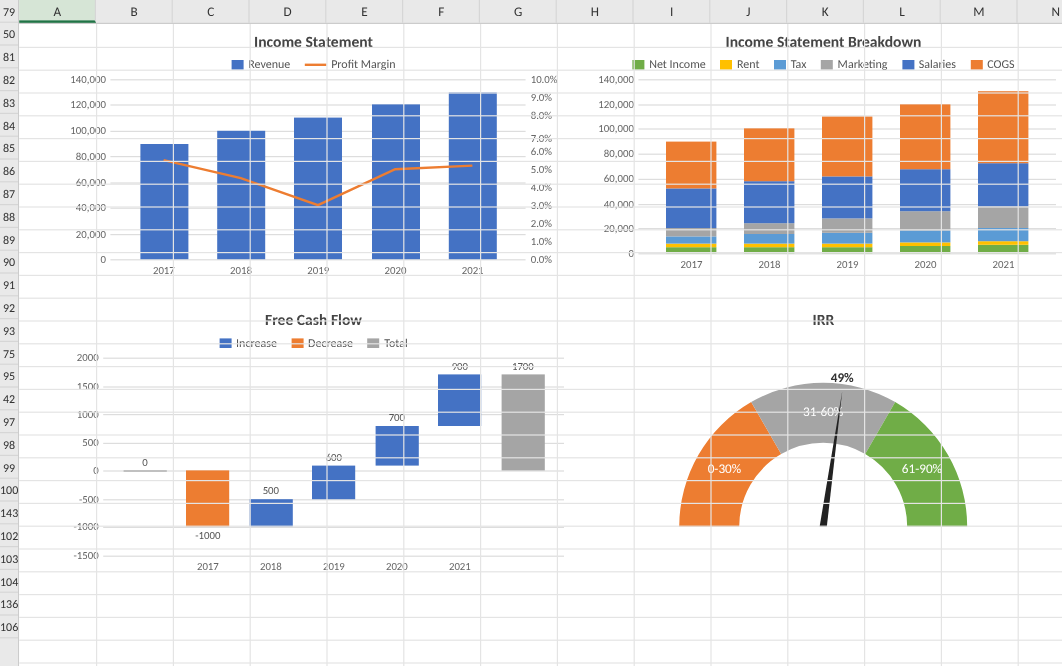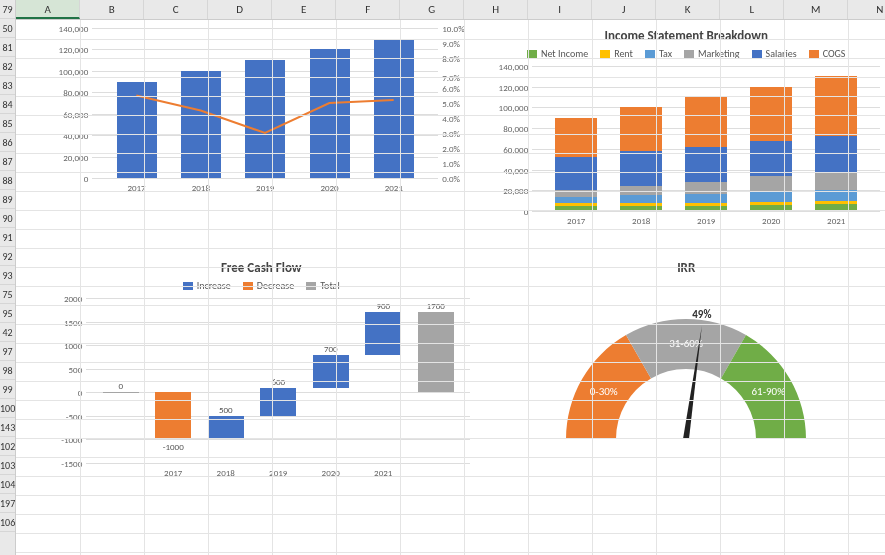--- a/index.html
+++ b/index.html
@@ -51,21 +51,21 @@
       <div class="row-hdr">95</div>
       <div class="row-hdr">42</div>
       <div class="row-hdr">97</div>
       <div class="row-hdr">98</div>
       <div class="row-hdr">99</div>
       <div class="row-hdr">100</div>
       <div class="row-hdr">143</div>
       <div class="row-hdr">102</div>
       <div class="row-hdr">103</div>
       <div class="row-hdr">104</div>
-      <div class="row-hdr">197</div>
+      <div class="row-hdr">136</div>
       <div class="row-hdr">106</div>
     </div>
   <div class="grid-area">
     <div class="col-hdrs" id="colhdrs">
         <div class="col-hdr sel">A</div>
         <div class="col-hdr">B</div>
         <div class="col-hdr">C</div>
         <div class="col-hdr">D</div>
         <div class="col-hdr">E</div>
         <div class="col-hdr">F</div>
@@ -75,20 +75,31 @@
         <div class="col-hdr">J</div>
         <div class="col-hdr">K</div>
         <div class="col-hdr">L</div>
         <div class="col-hdr">M</div>
         <div class="col-hdr">N</div>
       </div>
     <div class="cells" id="cells">
       <div class="charts">
 
         <div class="chart" style="left:30px;top:8px;width:430px;height:220px">
+          <div class="chart-title">Income Statement</div>
+          <div class="legend">
+            <span class="lg">
+                <span class="sw" style="background:#4472C4"></span>
+                <span>Revenue</span>
+              </span>
+            <span class="lg">
+                <span class="ln" style="background:#ED7D31"></span>
+                <span>Profit Margin</span>
+              </span>
+          </div>
           <div class="plot" id="plot0" style="height:165px;margin:0 38px 0 46px">
               <div class="axis-label" style="right: 350px; top: 145px; text-align: right; width: 42px;">0</div>
               <div style="position: absolute; left: 0px; right: 0px; top: 150px; height: 1px; background: rgb(221, 221, 221);"></div>
               <div class="axis-label" style="right: 350px; top: 123.571px; text-align: right; width: 42px;">20,000</div>
               <div style="position: absolute; left: 0px; right: 0px; top: 128.571px; height: 1px; background: rgb(221, 221, 221);"></div>
               <div class="axis-label" style="right: 350px; top: 102.143px; text-align: right; width: 42px;">40,000</div>
               <div style="position: absolute; left: 0px; right: 0px; top: 107.143px; height: 1px; background: rgb(221, 221, 221);"></div>
               <div class="axis-label" style="right: 350px; top: 80.7143px; text-align: right; width: 42px;">60,000</div>
               <div style="position: absolute; left: 0px; right: 0px; top: 85.7143px; height: 1px; background: rgb(221, 221, 221);"></div>
               <div class="axis-label" style="right: 350px; top: 59.2857px; text-align: right; width: 42px;">80,000</div>

